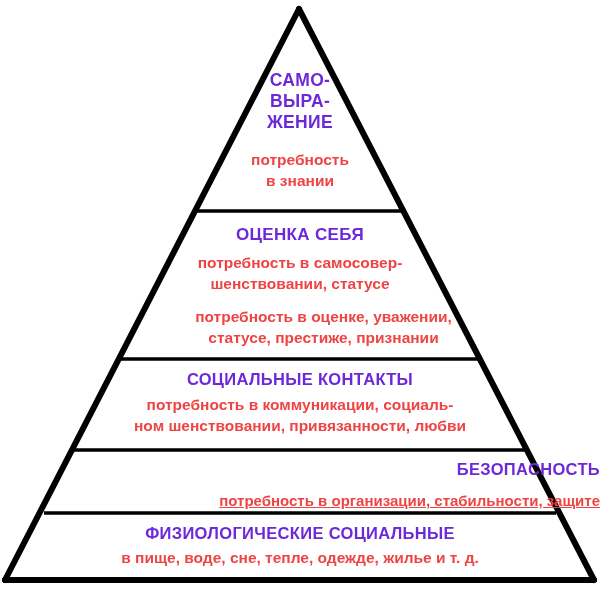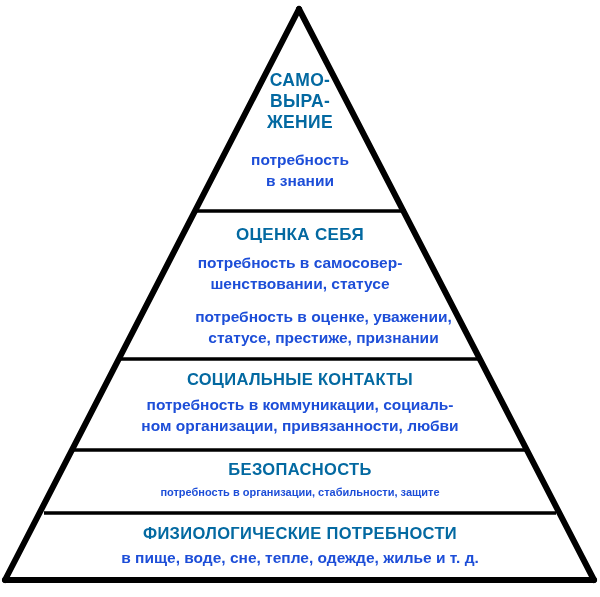--- a/index.html
+++ b/index.html
@@ -29,26 +29,26 @@
     left: 0;
     width: 600px;
     text-align: center;
     color: #000000;
     z-index: 2;
   }
   .tier-heading {
     font-weight: bold;
     letter-spacing: 0.02em;
     white-space: pre-line;
-    color: #0369a1;
+    color: #6d28d9;
   }
   .tier-desc {
     font-weight: bold;
     white-space: pre-line;
-    color: #1d4ed8;
+    color: #ef4444;
   }
   
   #tier-self-expression { top: 70px; }
   #tier-self-expression .tier-heading {
     font-size: 17.5px;
     line-height: 21px;
   }
   #tier-self-expression .tier-desc {
     font-size: 15.5px;
     line-height: 21px;
@@ -71,29 +71,30 @@
   #tier-social .tier-heading {
     font-size: 16.5px;
     line-height: 20px;
   }
   #tier-social .tier-desc {
     font-size: 15.5px;
     line-height: 21px;
     margin-top: 5px;
   }
   
-  #tier-safety { top: 459px; }
+  #tier-safety { top: 459px; text-align: right; }
   #tier-safety .tier-heading {
     font-size: 16.5px;
     line-height: 20px;
   }
   #tier-safety .tier-desc {
-    font-size: 11px;
+    font-size: 15px;
     line-height: 21px;
-    margin-top: 3px;
+    margin-top: 11px;
+    text-decoration: underline;
   }
   
   #tier-physiological { top: 523px; }
   #tier-physiological .tier-heading {
     font-size: 16.5px;
     line-height: 20px;
   }
   #tier-physiological .tier-desc {
     font-size: 15.5px;
     line-height: 21px;
@@ -134,26 +135,26 @@
     <div class="tier-heading">ОЦЕНКА СЕБЯ</div>
     <div class="tier-desc desc-upper">потребность в самосовер-
 шенствовании, статусе</div>
     <div class="tier-desc desc-lower">потребность в оценке, уважении,
 статусе, престиже, признании</div>
   </div>
 
   <div class="tier" id="tier-social">
     <div class="tier-heading">СОЦИАЛЬНЫЕ КОНТАКТЫ</div>
     <div class="tier-desc">потребность в коммуникации, социаль-
-ном организации, привязанности, любви</div>
+ном шенствовании, привязанности, любви</div>
   </div>
 
   <div class="tier" id="tier-safety">
     <div class="tier-heading">БЕЗОПАСНОСТЬ</div>
     <div class="tier-desc">потребность в организации, стабильности, защите</div>
   </div>
 
   <div class="tier" id="tier-physiological">
-    <div class="tier-heading">ФИЗИОЛОГИЧЕСКИЕ ПОТРЕБНОСТИ</div>
+    <div class="tier-heading">ФИЗИОЛОГИЧЕСКИЕ СОЦИАЛЬНЫЕ</div>
     <div class="tier-desc">в пище, воде, сне, тепле, одежде, жилье и т. д.</div>
   </div>
 
 </div>
 
 </body></html>

